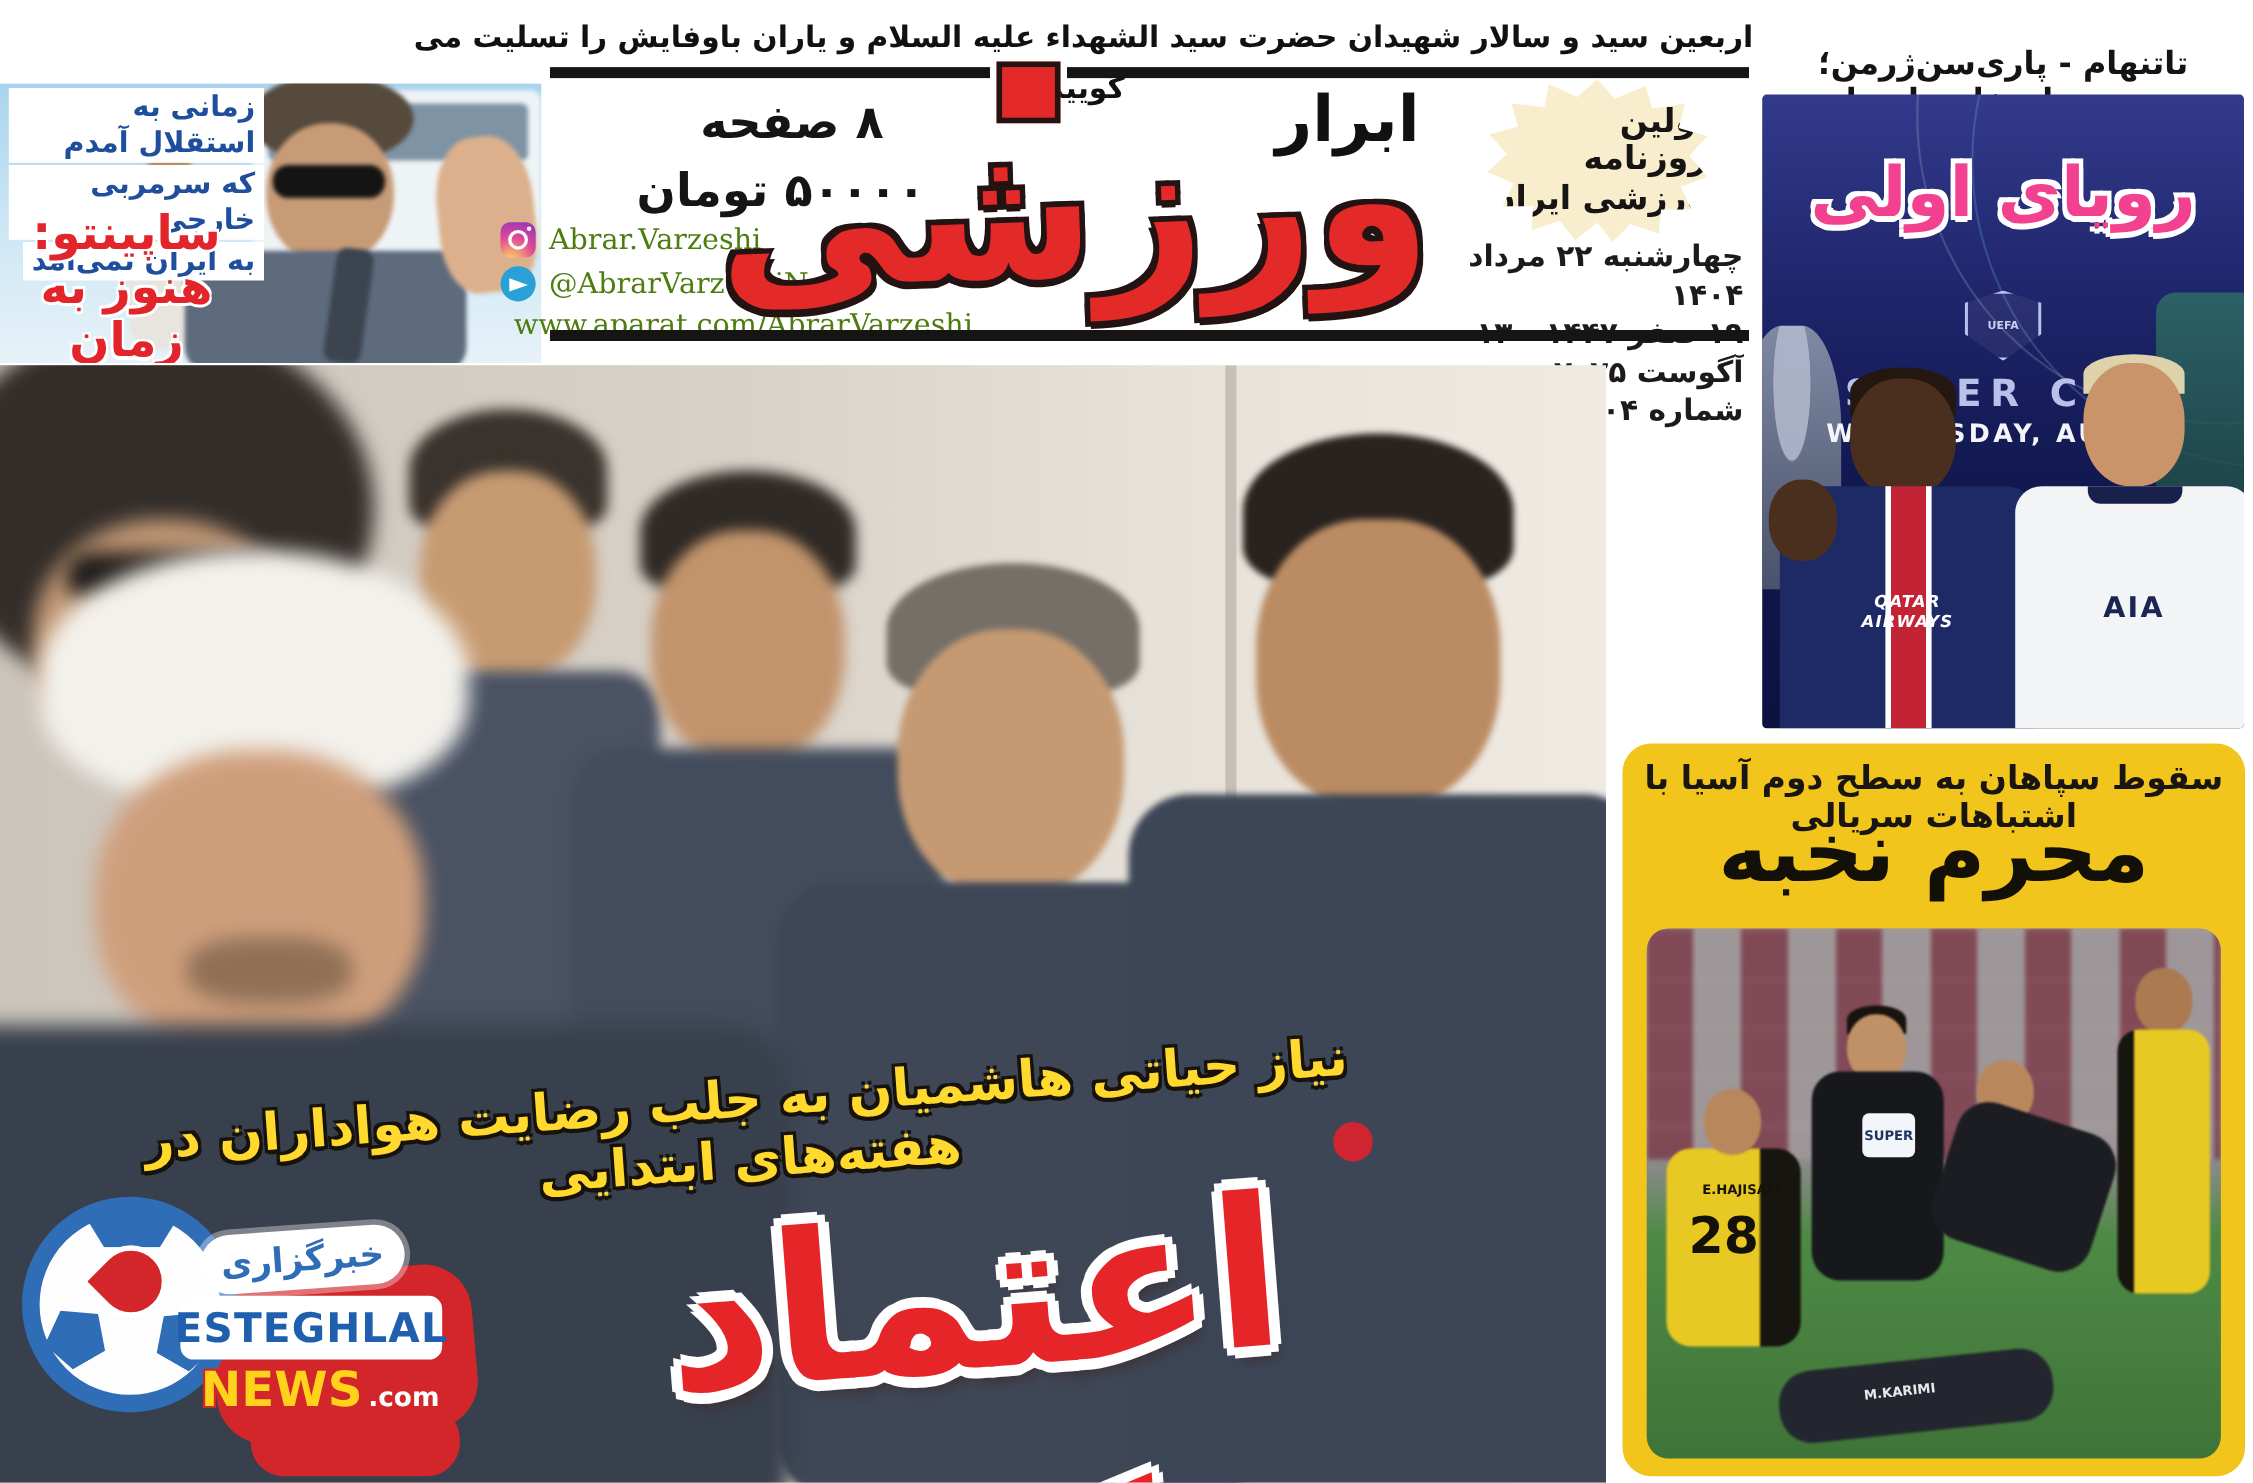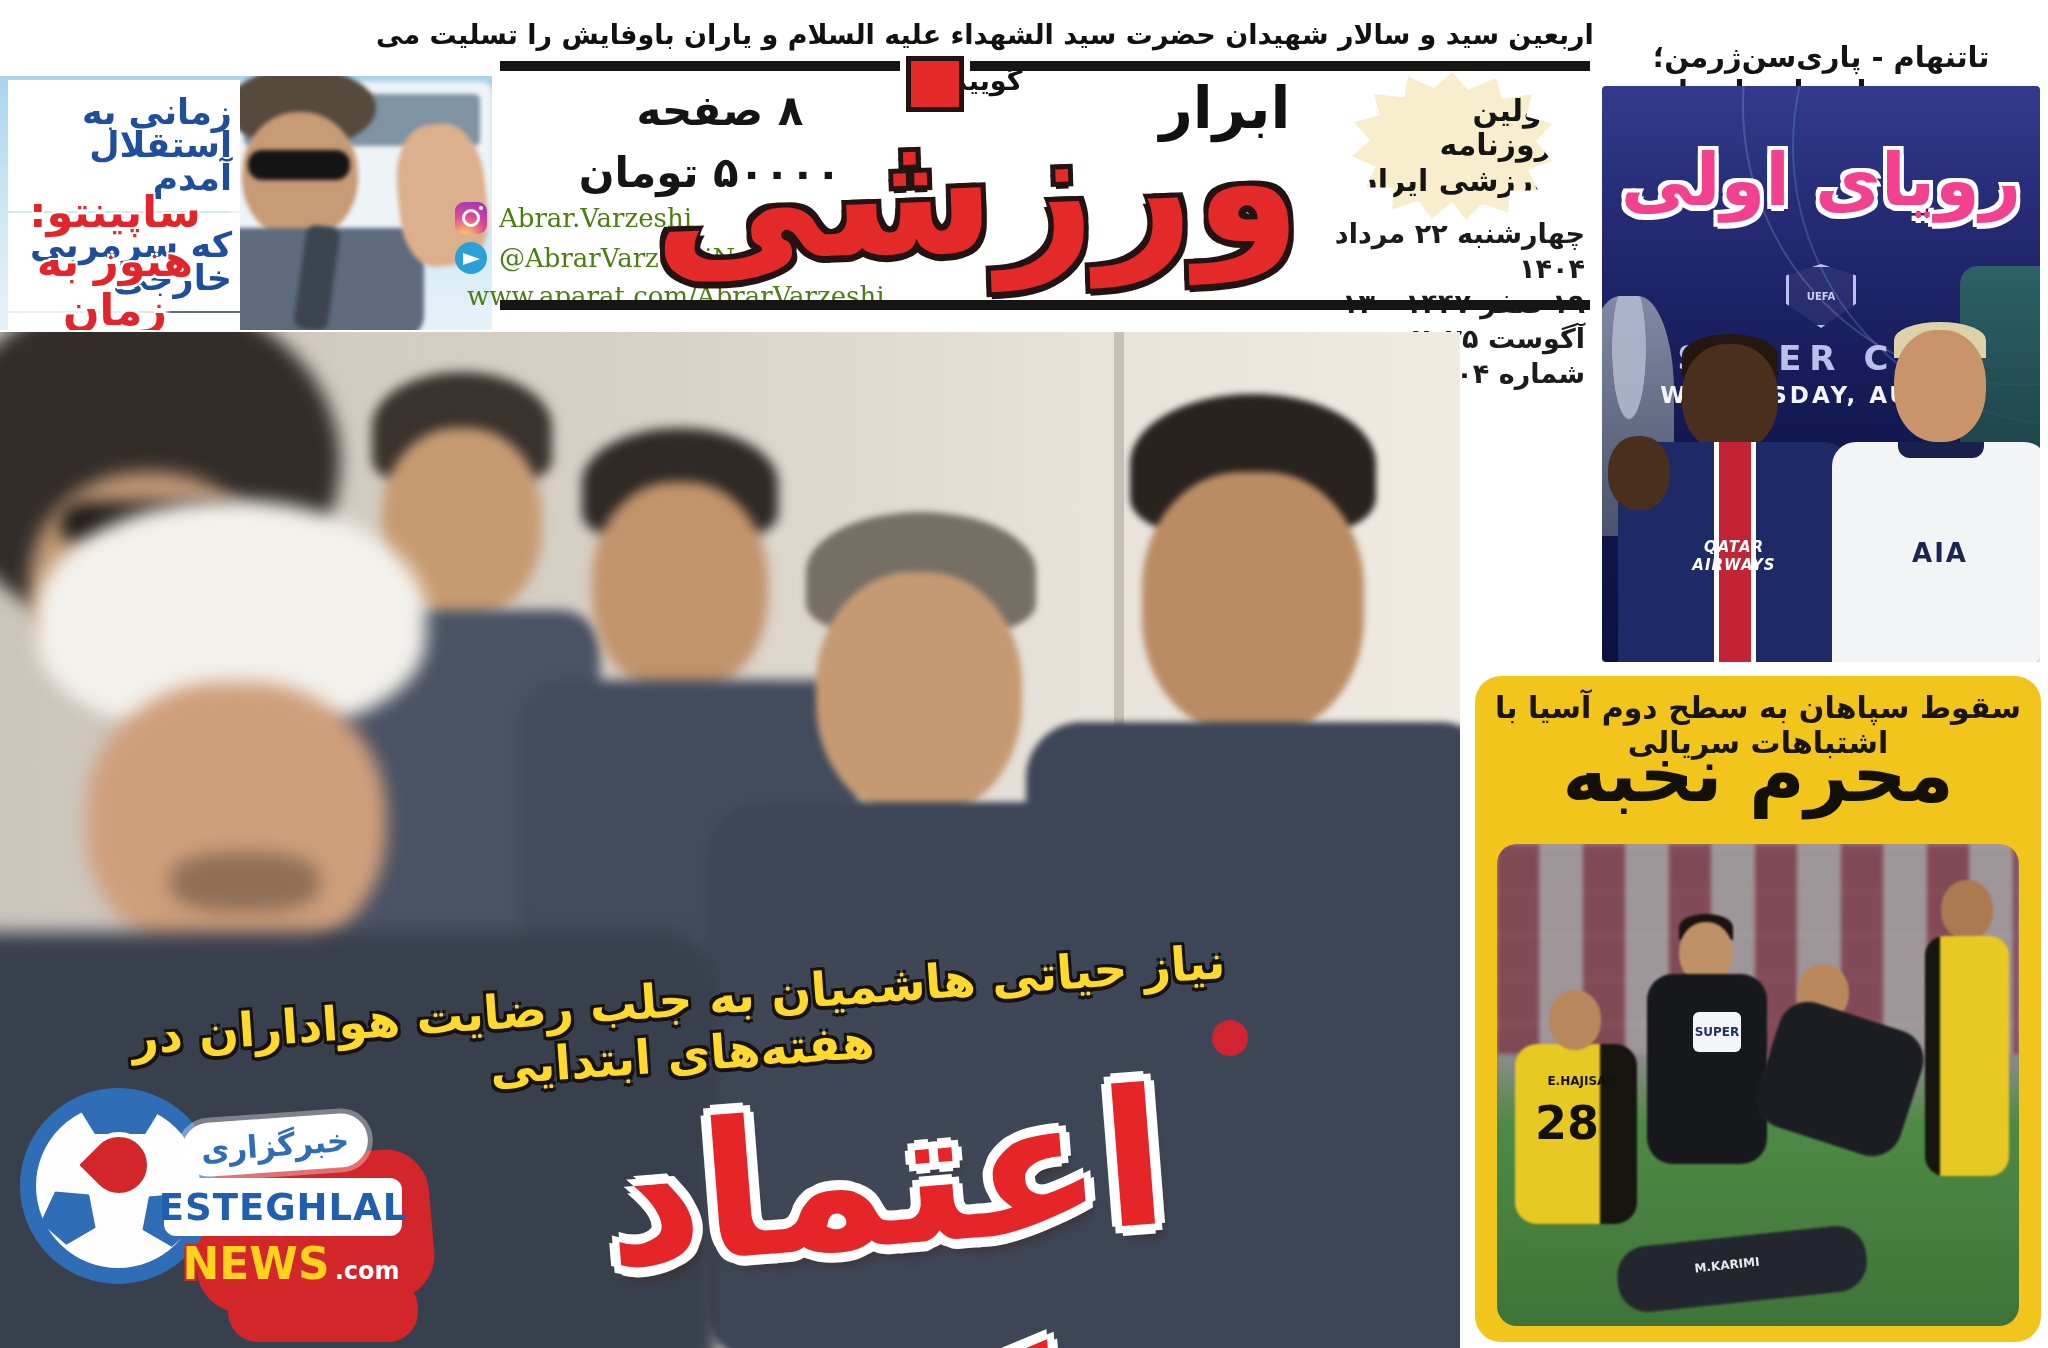--- a/index.html
+++ b/index.html
@@ -25,21 +25,21 @@
   .t-crowd1{ left:118px; top:92px; width:74px; height:150px; background:#e8e4de; border-radius:24px; }
   .t-crowd1h{ left:130px; top:62px; width:48px; height:52px; background:#b98e66; border-radius:50%; }
   .t-hair  { left:226px; top:-8px; width:150px; height:80px; background:#564a3d; border-radius:50%; }
   .t-face  { left:242px; top:36px; width:116px; height:128px; background:#c89b77; border-radius:48%; }
   .t-shade { left:248px; top:74px; width:102px; height:30px; background:#141414; border-radius:14px; }
   .t-torso { left:168px; top:152px; width:256px; height:110px; background:#5d6b7d; border-radius:22px; }
   .t-strap { left:300px; top:150px; width:34px; height:104px; background:#3c4450; border-radius:10px; transform:rotate(8deg); }
   .t-hand  { left:398px; top:48px; width:88px; height:142px; background:#dcb08c; border-radius:42% 42% 36% 36%; transform:rotate(-6deg); }
   .t-kicker { left:8px; top:4px; width:232px; direction:rtl; }
   .t-kicker span { display:inline-block; background:#ffffff; color:#1f4e9c; font-weight:bold;
-                   font-size:35px; line-height:33px; padding:16px 8px; margin-bottom:2px; }
+                   font-size:26px; line-height:33px; padding:1px 8px; margin-bottom:2px; }
   .t-name { left:6px; top:112px; width:218px; direction:rtl; text-align:center; color:#e1252b;
             font-weight:900; font-size:43px; line-height:49px;
             text-shadow:-2px -2px 0 #fff,2px -2px 0 #fff,-2px 2px 0 #fff,2px 2px 0 #fff,0 3px 0 #fff; }
 
   
   .pages  { left:560px; top:86px;  width:320px; text-align:center; font-size:42px; font-weight:900; color:#161414; direction:rtl; }
   .price  { left:540px; top:148px; width:340px; text-align:center; font-size:42px; font-weight:900; color:#161414; direction:rtl; }
   .social { left:455px; width:420px; height:36px; display:flex; align-items:center; gap:12px; }
   .social .txt { font-family:"DejaVu Serif", serif; font-weight:normal; font-size:26px; color:#4d7c0f; }
   .soc-ig { top:200px; } .soc-tg { top:240px; } .soc-ap { top:278px; }
@@ -70,21 +70,21 @@
 
   
   .sc-kicker { left:1602px; top:40px; width:438px; text-align:center; font-size:29px; font-weight:900;
                color:#151313; direction:rtl; }
   .sc-poster { left:1602px; top:86px; width:438px; height:576px; border-radius:4px; overflow:hidden;
                background:linear-gradient(180deg,#333a8c 0%,#1d2468 34%,#121850 60%,#0c1240 100%); }
   .sc-arc { position:absolute; border:2px solid rgba(255,255,255,.16); border-radius:50%; }
   .sc-arc1 { left:140px; top:-260px; width:560px; height:560px; }
   .sc-arc2 { left:190px; top:-220px; width:560px; height:560px; border-color:rgba(120,200,255,.22); }
   .sc-title { position:absolute; left:0; top:52px; width:100%; text-align:center; direction:rtl;
-              font-size:72px; font-weight:900; color:#f2418f; letter-spacing:2px;
+              font-size:63px; font-weight:900; color:#f2418f; letter-spacing:2px;
               text-shadow:-4px -4px 0 #fff,4px -4px 0 #fff,-4px 4px 0 #fff,4px 4px 0 #fff,0 6px 0 #fff; }
   .sc-badge { position:absolute; left:50%; top:178px; transform:translateX(-50%); width:70px; height:64px;
               border:3px solid #b9c2ee; clip-path:polygon(50% 0,100% 18%,100% 62%,50% 100%,0 62%,0 18%);
               display:flex; align-items:center; justify-content:center; font-size:10px; font-weight:bold; color:#c7cef2;
               background:rgba(255,255,255,.06); }
   .sc-event { position:absolute; left:0; top:252px; width:100%; text-align:center; font-size:34px;
               letter-spacing:8px; color:#b9c0ea; font-weight:bold; }
   .sc-date  { position:absolute; left:0; top:296px; width:100%; text-align:center; font-size:23px;
               letter-spacing:3px; color:#f4f5fb; font-weight:900; }
   .sc-troL { position:absolute; left:-18px; top:210px; width:90px; height:240px;

